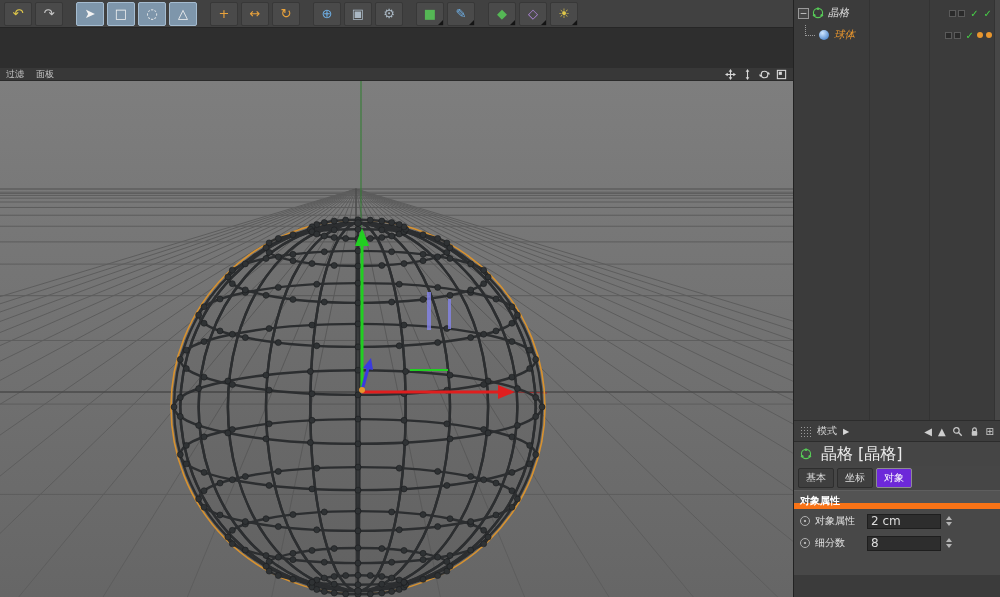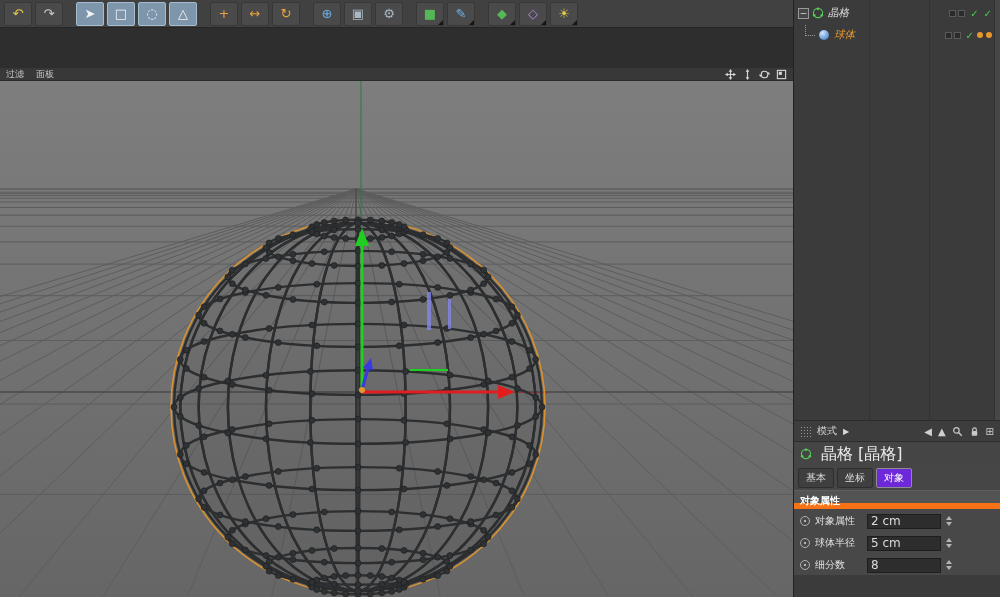--- a/index.html
+++ b/index.html
@@ -649,31 +649,20 @@
           <div class="afield">
             <span class="aval">2 cm</span>
           </div>
           <span class="stepper">
               <i class="su"></i>
               <i class="sd"></i>
             </span>
         </div>
         <div class="arow">
           <span class="keyc"></span>
-          <span class="alabel">球体半径</span>
-          <div class="afield">
-            <span class="aval">5 cm</span>
-          </div>
-          <span class="stepper">
-              <i class="su"></i>
-              <i class="sd"></i>
-            </span>
-        </div>
-        <div class="arow">
-          <span class="keyc"></span>
           <span class="alabel">细分数</span>
           <div class="afield">
             <span class="aval">8</span>
           </div>
           <span class="stepper">
               <i class="su"></i>
               <i class="sd"></i>
             </span>
         </div>
       </div>

